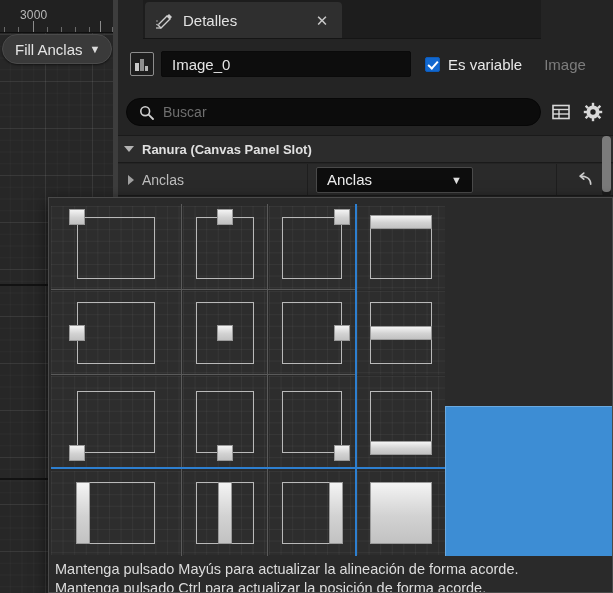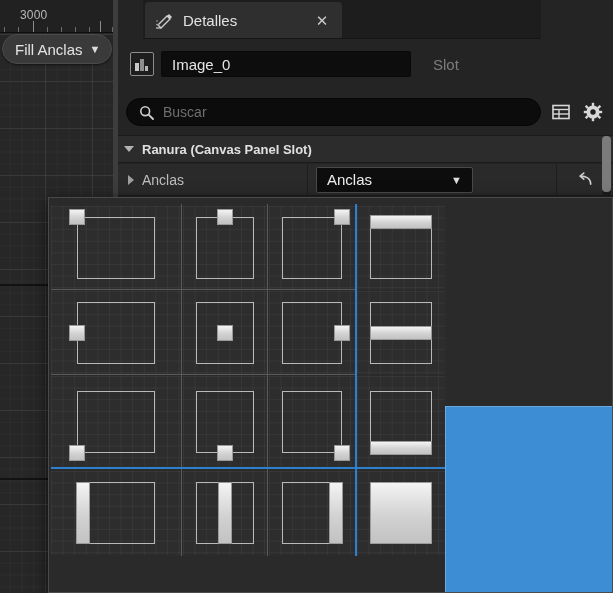--- a/index.html
+++ b/index.html
@@ -273,21 +273,25 @@
     </div>
   </div>
 
   <div id="name-row">
     <span id="thumb-icon">
       <span class="m1"></span>
         <span class="m2"></span>
         <span class="m3"></span>
     </span>
     <span id="name-input">Image_0</span>
-    <span id="image-type">Slot</span>
+    <span id="es-variable">
+      <span class="cbox"></span>
+      <span class="lbl">Es variable</span>
+    </span>
+    <span id="image-type">Image</span>
   </div>
 
   <div id="sect-ranura">
     <span class="tri-down"></span>
     <span class="title">Ranura (Canvas Panel Slot)</span>
   </div>
 
   <div id="search-row">
     <div id="search-box">
       <span class="mag">
@@ -418,13 +422,17 @@
       <div class="sep-v" style="left: 132px; top: 3px; height: 352px;"></div>
       <div class="sep-v" style="left: 218px; top: 3px; height: 352px;"></div>
       <div class="blue-v" style="left: 306px; top: 3px; height: 352px;"></div>
       <div class="sep-h" style="top: 88px; left: 2px; width: 304px;"></div>
       <div class="sep-h" style="top: 173px; left: 2px; width: 304px;"></div>
       <div class="blue-h" style="top: 266px; left: 2px; width: 394px;"></div>
     </div>
 
   <div id="fill-region"></div>
 
+  <div id="popup-hint">
+    <div>Mantenga pulsado Mayús para actualizar la alineación de forma acorde.</div>
+    <div>Mantenga pulsado Ctrl para actualizar la posición de forma acorde.</div>
+  </div>
 </div>
 
 </body></html>

